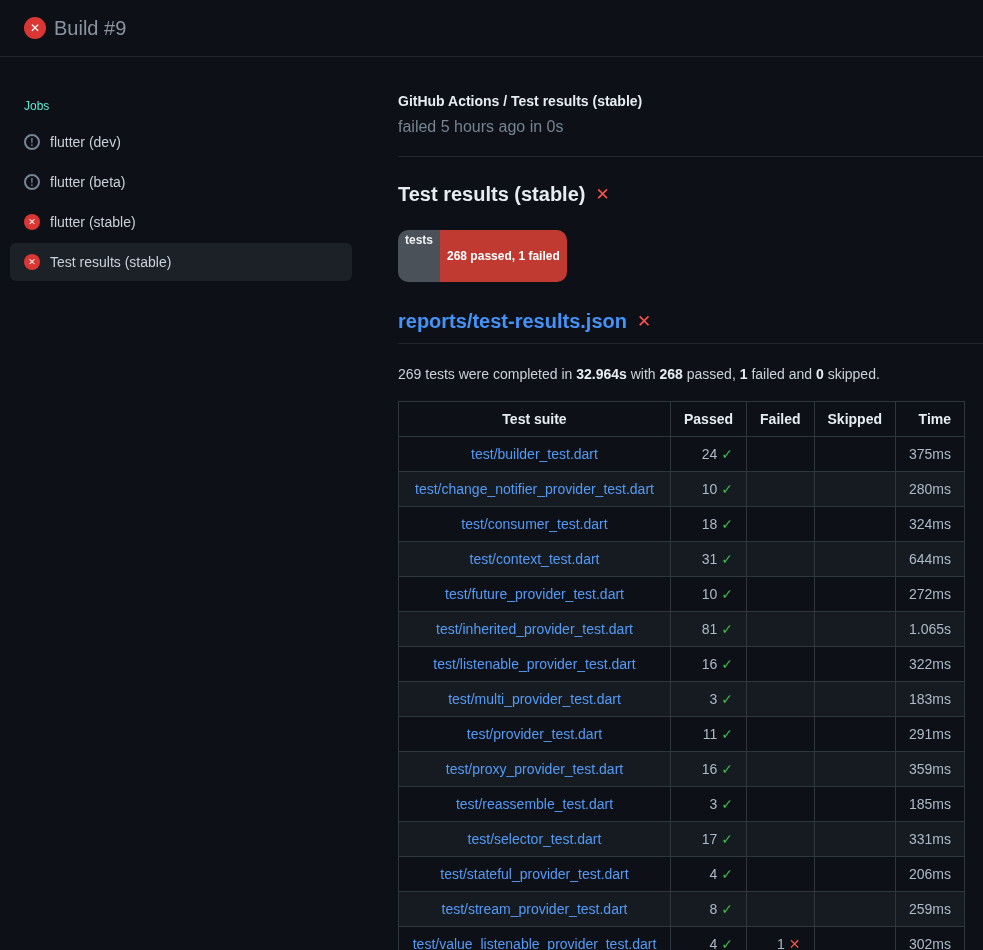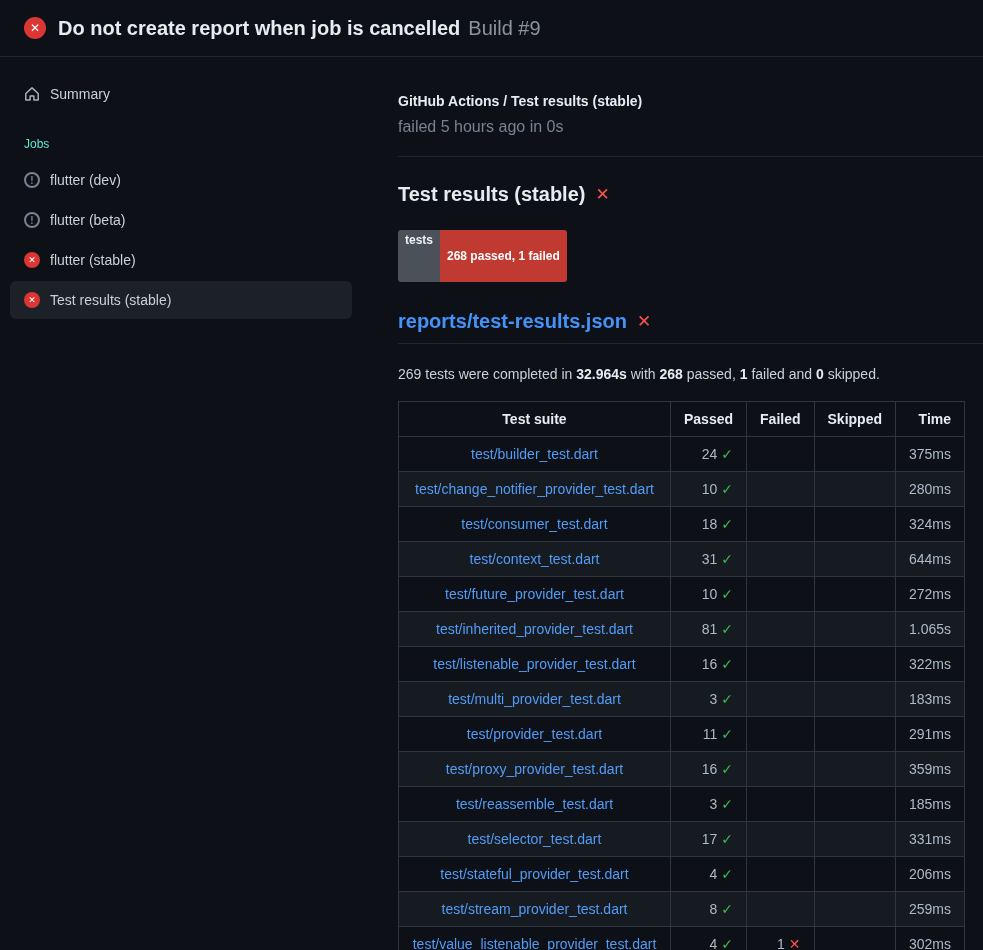--- a/index.html
+++ b/index.html
@@ -48,21 +48,21 @@
   
   .breadcrumb { font-weight: 600; color: #e6edf2; }
   .run-meta { margin-top: 9px; font-size: 16px; color: #768390; }
   .main-divider { border: none; border-top: 1px solid #21262d; margin: 20px 0 0; }
 
   .check-title-row { margin-top: 26px; display: flex; align-items: center; gap: 10px; }
   .check-title { font-size: 20px; font-weight: 700; color: #e6edf2; }
   .x-mark { color: #f85149; font-weight: 700; font-size: 17px; line-height: 1; }
 
   .badge-wrap { margin-top: 24px; }
-  .badge { display: inline-flex; font-size: 12px; font-weight: 600; border-radius: 3px; overflow: hidden; }
+  .badge { display: inline-flex; font-size: 12px; font-weight: 600; border-radius: 10px; overflow: hidden; }
   .badge-label { background: #4b5159; color: #eef1f4; padding: 3px 7px; }
   .badge-value { background: #c13a31; color: #fff; padding: 19px 7px; }
 
   .report-heading-row {
     margin-top: 28px; padding-bottom: 10px; border-bottom: 1px solid #21262d;
     display: flex; align-items: center; gap: 10px;
   }
   .report-heading { font-size: 20px; font-weight: 700; color: #4493f8; text-decoration: none; }
 
   .summary-line { margin: 22px 0 0; color: #c9d1d9; }
@@ -82,35 +82,26 @@
   .suite-link { color: #539bf5; text-decoration: none; }
   .check { color: #3fb950; font-weight: 700; margin-left: 4px; }
   .cross { color: #f85149; font-weight: 700; margin-left: 4px; }
   .suite-cell { overflow: hidden; white-space: nowrap; }
 </style>
 </head>
 <body>
 
 <header class="app-header">
   <span class="status-circle lg">✕</span>
-  <span class="header-title">Do not create report when job is cancelled</span>
   <span class="header-build">Build #9</span>
 </header>
 
 <div class="content">
 
   <nav class="sidebar">
-    <div class="side-item">
-      <span class="home-icon">
-        <svg width="16" height="16" viewBox="0 0 16 16" fill="none" stroke="#a7b0b8" stroke-width="1.5" stroke-linejoin="round">
-          <path d="M1.8 7.5 8 1.9l6.2 5.6v6.6H9.9v-4H6.1v4H1.8z"></path>
-        </svg>
-      </span>
-      <span>Summary</span>
-    </div>
 
     <div class="jobs-heading">Jobs</div>
 
     <div class="side-item">
       <span class="icon16 icon-neutral">!</span>
       <span>flutter (dev)</span>
     </div>
     <div class="side-item">
       <span class="icon16 icon-neutral">!</span>
       <span>flutter (beta)</span>

